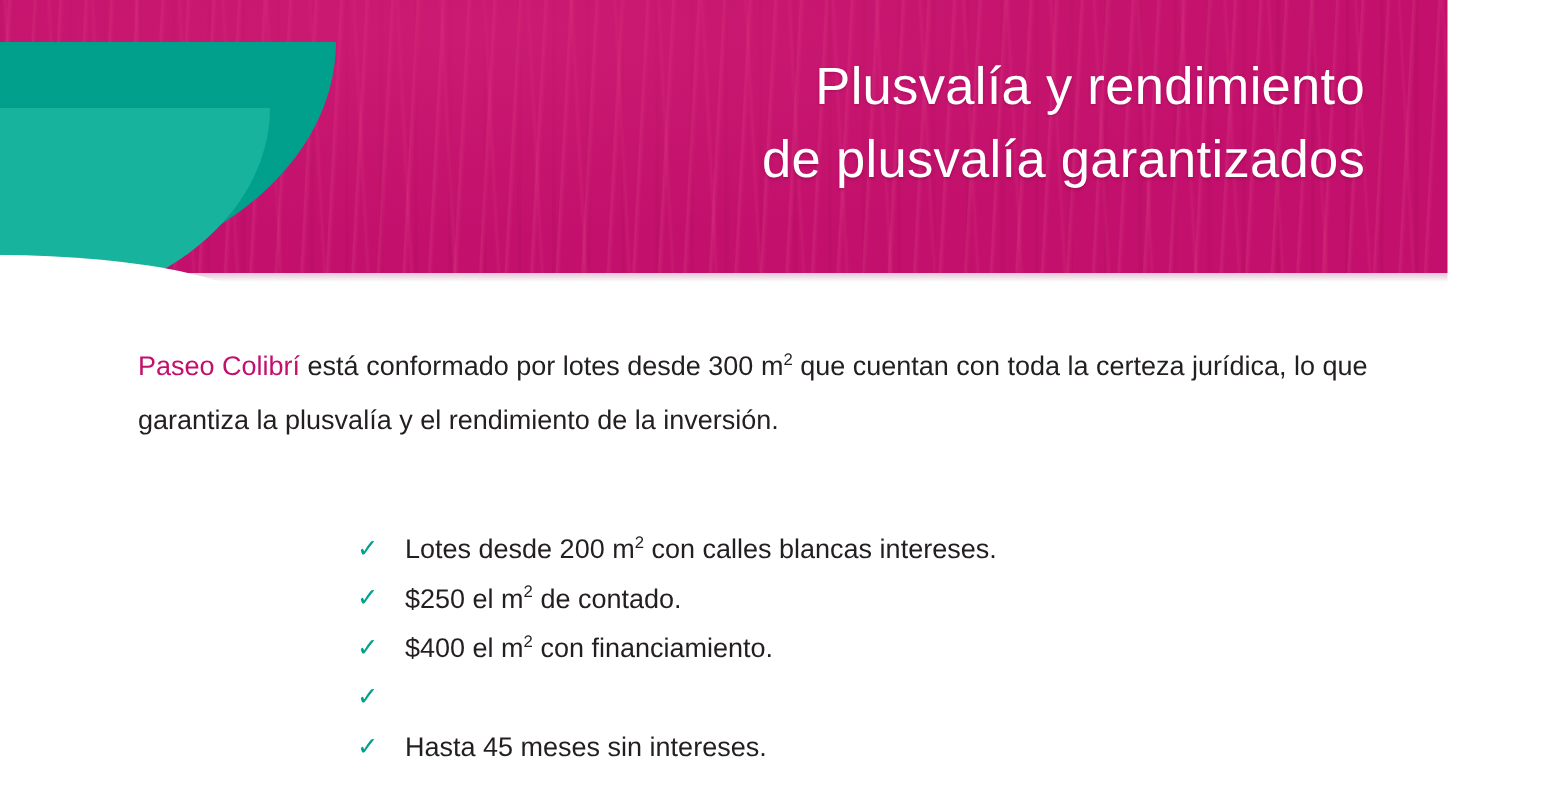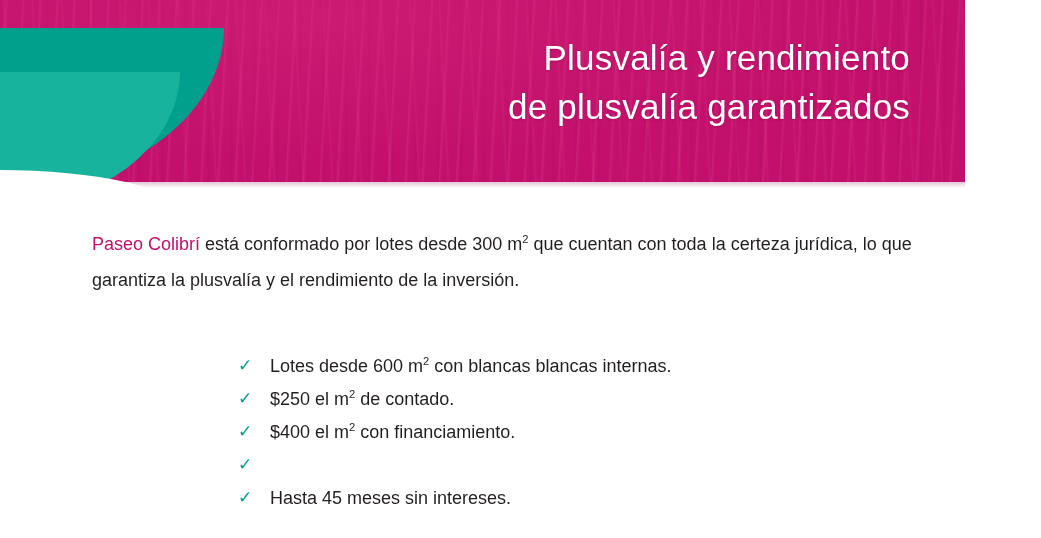--- a/index.html
+++ b/index.html
@@ -199,21 +199,21 @@
   </div>
 
   <div class="intro">
     <span class="brand">Paseo Colibrí</span><span> está conformado por lotes desde 300 m</span><sup>2</sup><span> que cuentan con toda la certeza jurídica, lo que garantiza la plusvalía y el rendimiento de la inversión.</span>
   </div>
 
   <div class="bullets">
 
     <div class="bullet-row">
       <span class="bullet-check">✓</span>
-      <span class="bullet-text"><span>Lotes desde 600 m</span><sup>2</sup><span> con blancas blancas internas.</span></span>
+      <span class="bullet-text"><span>Lotes desde 200 m</span><sup>2</sup><span> con calles blancas intereses.</span></span>
     </div>
 
     <div class="bullet-row">
       <span class="bullet-check">✓</span>
       <span class="bullet-text"><span>$250 el m</span><sup>2</sup><span> de contado.</span></span>
     </div>
 
     <div class="bullet-row">
       <span class="bullet-check">✓</span>
       <span class="bullet-text"><span>$400 el m</span><sup>2</sup><span> con financiamiento.</span></span>

